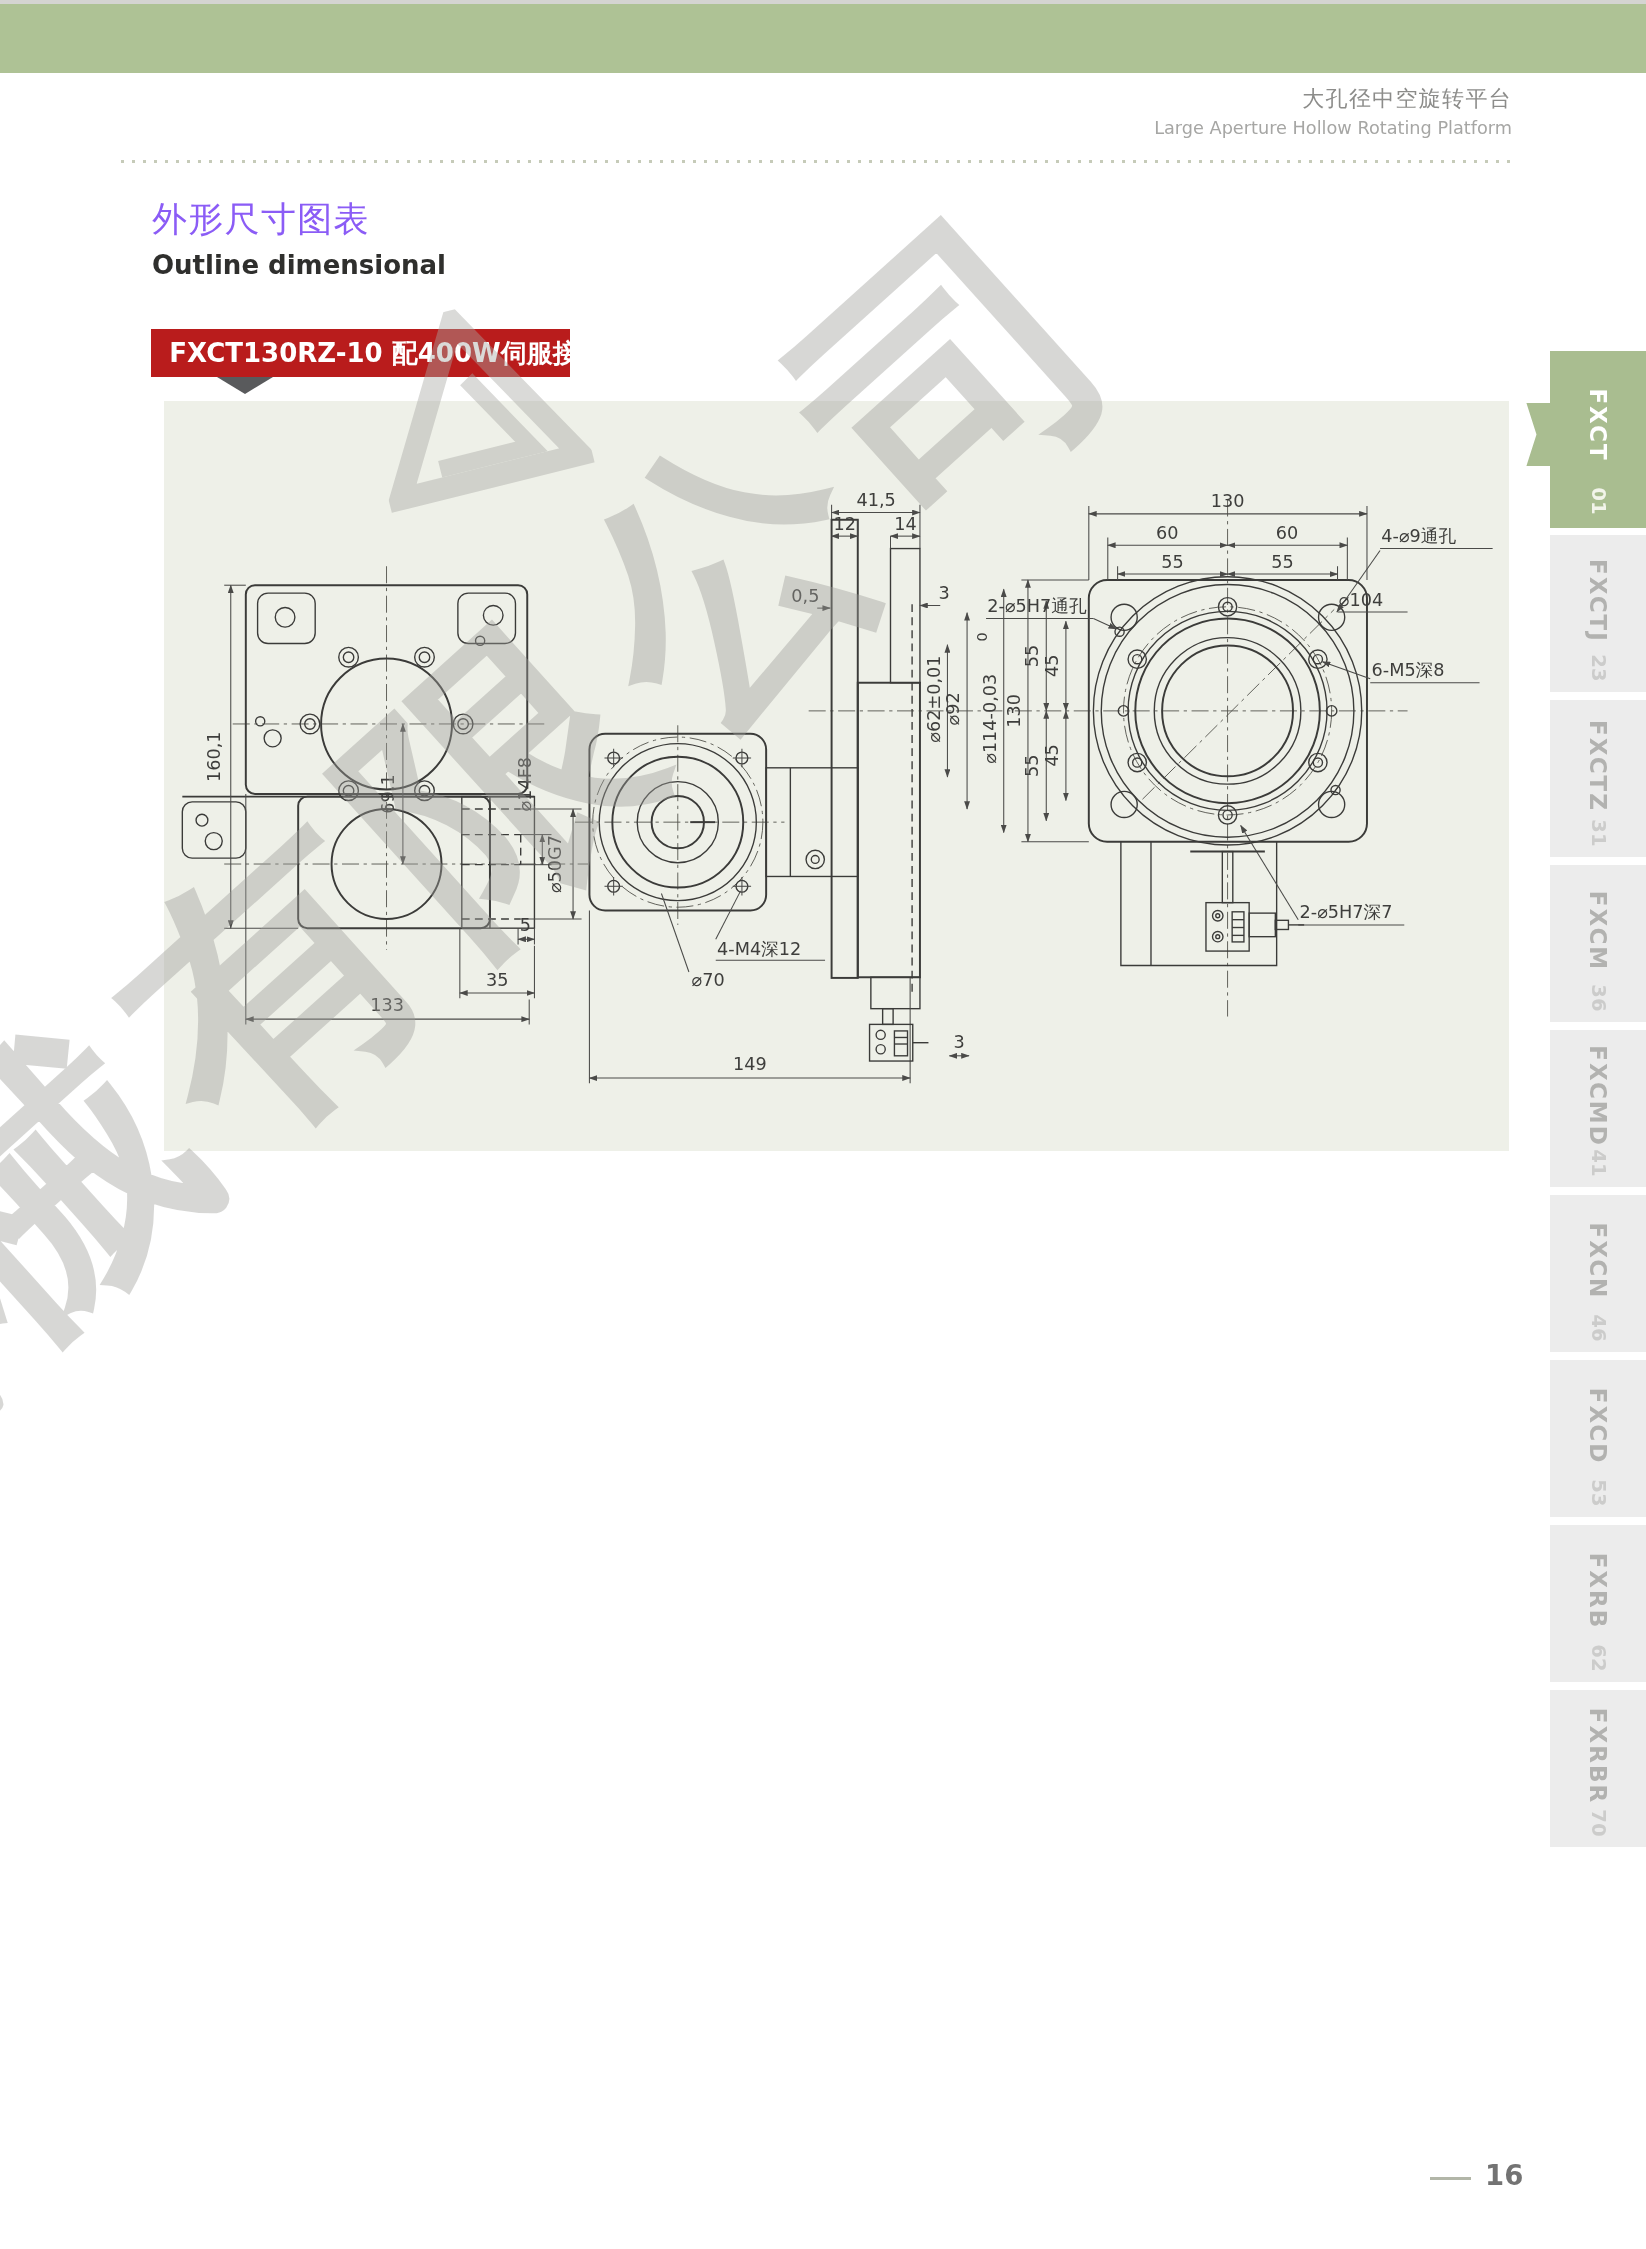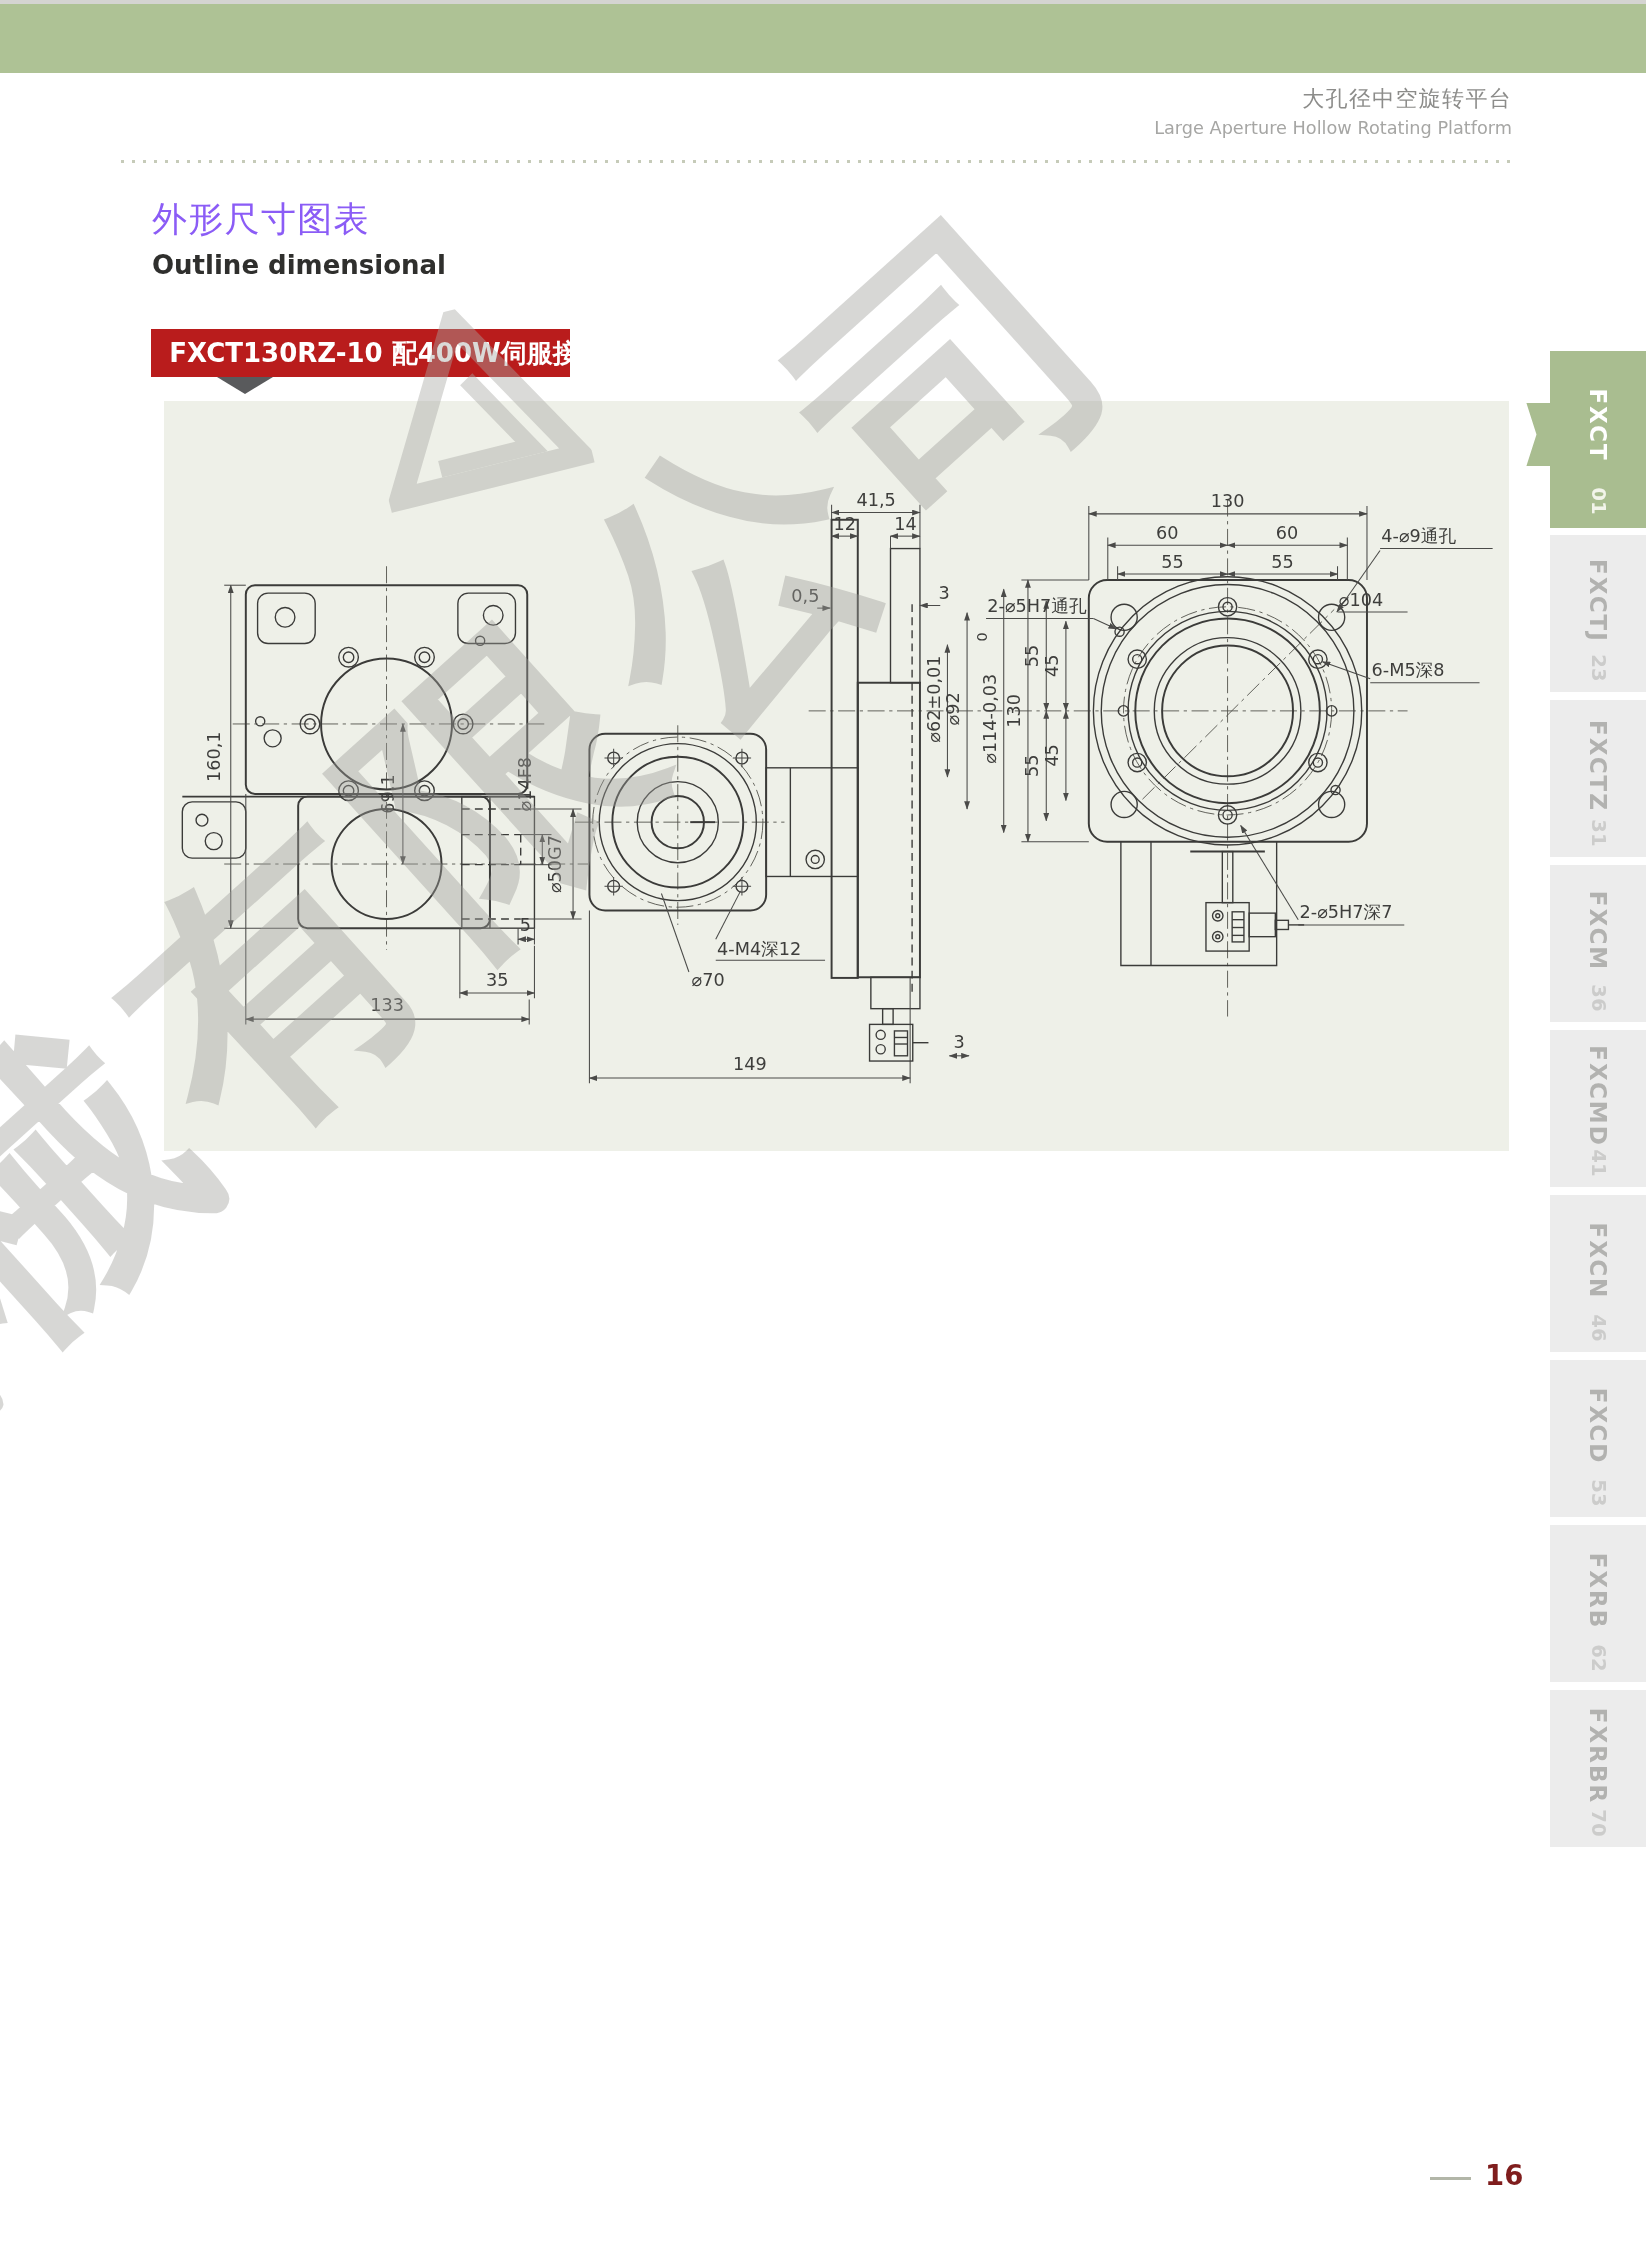--- a/index.html
+++ b/index.html
@@ -15,21 +15,21 @@
   .sect{position:absolute;left:152px;top:196px;}
   .sect .zh{font-size:35px;font-weight:normal;color:#8b5cf6;letter-spacing:1.3px;}
   .sect .en{font-size:26px;font-weight:bold;color:#2f2f2d;margin-top:6.5px;}
   .modelbox{position:absolute;left:151px;top:329px;width:419px;height:48px;background:#b91c1c;
      color:#fff;font-size:26px;font-weight:bold;line-height:48px;padding-left:18.3px;box-sizing:border-box;white-space:nowrap;}
   .modelnotch{position:absolute;left:217px;top:377px;width:56px;height:17px;background:#595a5c;
      clip-path:polygon(0 0,100% 0,50% 100%);}
   .panel{position:absolute;left:164px;top:401px;width:1345px;height:750px;background:#eef0e8;}
   .footnote{position:absolute;left:158px;top:1169px;font-size:19px;color:#7e7e7c;letter-spacing:0.7px;}
   .pageline{position:absolute;left:1430px;top:2177px;width:41px;height:2.6px;background:#b2b6a8;}
-  .pagenum{position:absolute;left:1485px;top:2159px;font-size:27.5px;font-weight:bold;color:#7f1d1d;}
+  .pagenum{position:absolute;left:1485px;top:2159px;font-size:27.5px;font-weight:bold;color:#737373;}
   
   .wm-text{position:absolute;left:-281px;top:1299px;font-size:281px;font-weight:bold;letter-spacing:23.6px;
      color:#9d9d99;opacity:.40;white-space:nowrap;transform:rotate(-42deg);transform-origin:0 50%;
      z-index:3;pointer-events:none;}
   .wm-logo{position:absolute;left:367px;top:308px;z-index:3;opacity:.42;pointer-events:none;transform:rotate(-14deg);}
   
   .tab{position:absolute;right:0;width:96px;background:#ececec;}
   .tab .lbl{position:absolute;left:50%;top:42%;transform:translate(-50%,-50%) rotate(90deg);
      font-size:23px;font-weight:bold;color:#b2b2b0;letter-spacing:2px;white-space:nowrap;}
   .tab .num{position:absolute;left:50%;top:85%;transform:translate(-50%,-50%) rotate(90deg);

